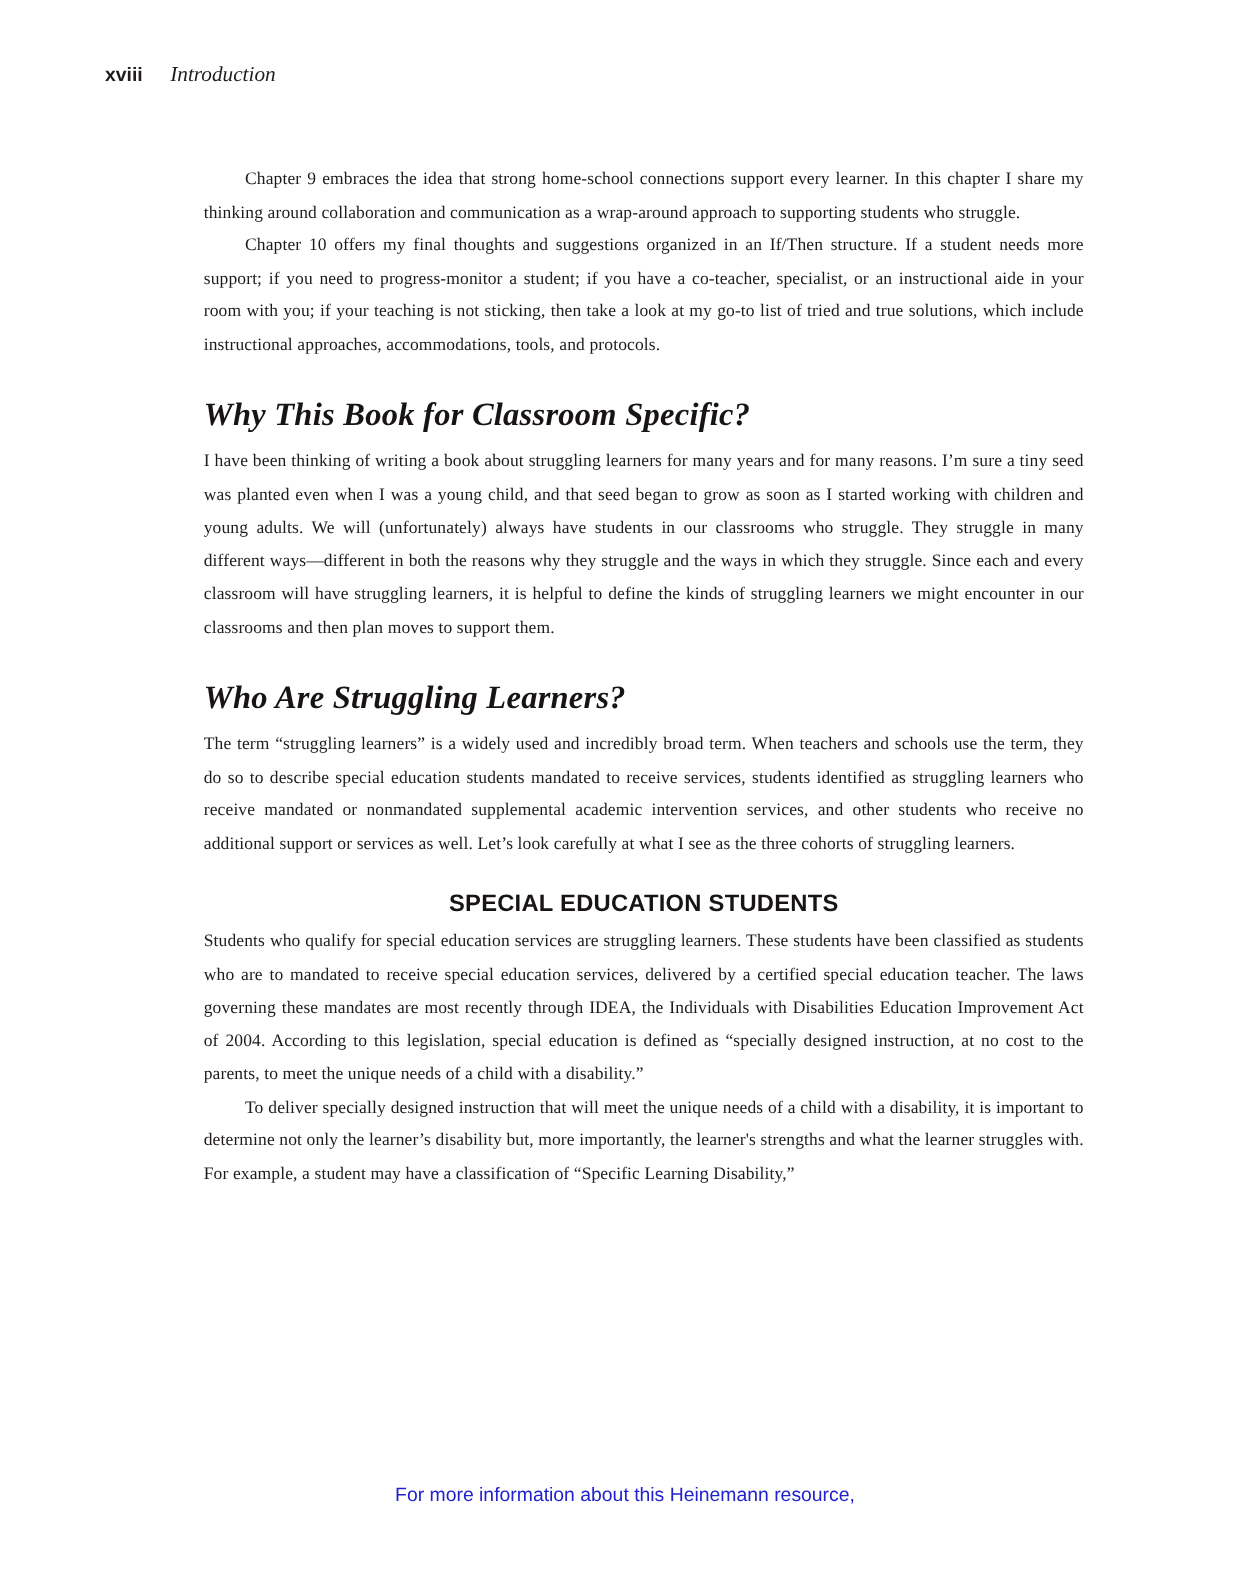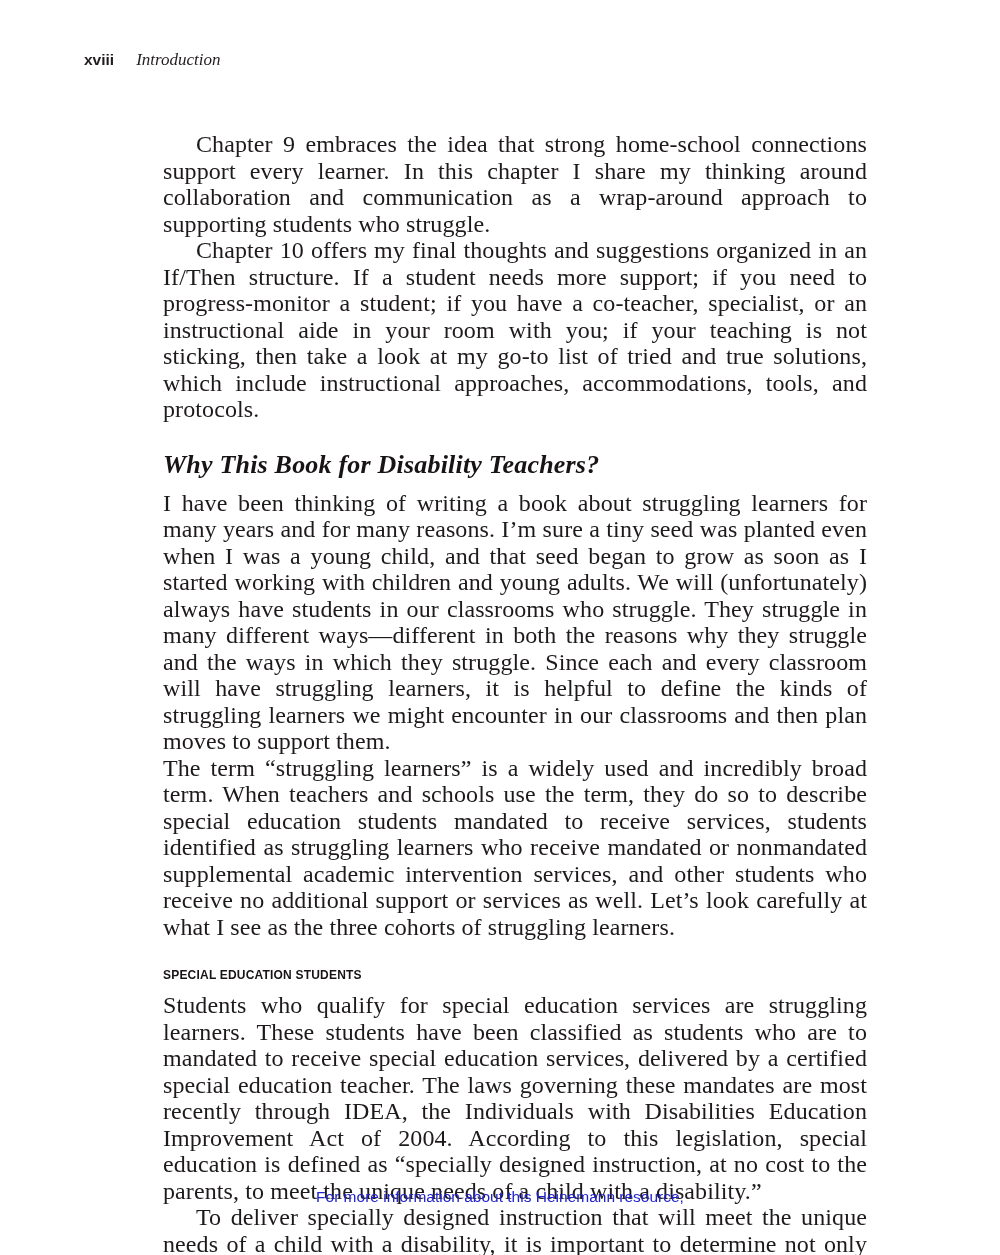--- a/index.html
+++ b/index.html
@@ -32,44 +32,45 @@
     color: #211d1e;
   }
   .body-col {
     position: absolute;
     left: 163px;
     top: 131px;
     width: 704px;
   }
   p.body-para {
     margin: 0;
-    font-size: 24px;
+    font-size: 14px;
     line-height: 26.5px;
     text-align: justify;
     letter-spacing: 0.1px;
   }
   p.body-para.indent { text-indent: 33px; }
   .inline-italic { }
   h2.section-heading {
     margin: 26px 0 9px 0;
     font-size: 26px;
     line-height: 32px;
     font-weight: bold;
     font-style: italic;
     color: #181415;
     letter-spacing: 0.2px;
   }
   h3.sub-heading {
     margin: 24px 0 6px 0;
     font-family: "Liberation Sans", "DejaVu Sans", sans-serif;
-    font-size: 12px;
+    font-size: 19px;
     line-height: 22px;
     font-weight: bold;
     color: #181415;
     letter-spacing: 0.2px;
+    text-align: center;
   }
   .footer-note {
     position: absolute;
     left: 0;
     top: 1186px;
     width: 100%;
     text-align: center;
     font-family: Liberation Sans, sans-serif;
     font-size: 15.5px;
     line-height: 21px;
@@ -84,24 +85,25 @@
   <div class="running-head">
     <span class="folio">xviii</span><span class="running-title">Introduction</span>
   </div>
 
   <div class="body-col">
 
     <p class="body-para indent">Chapter 9 embraces the idea that strong home-school connections support every learner. In this chapter I share my thinking around collaboration and communication as a wrap-around approach to supporting students who struggle.</p>
 
     <p class="body-para indent"><span>Chapter 10 offers my final thoughts and suggestions organized in an </span><span class="inline-italic">If/Then</span><span> structure. If a student needs more support; if you need to progress-monitor a student; if you have a co-teacher, specialist, or an instructional aide in your room with you; if your teaching is not sticking, then take a look at my go-to list of tried and true solutions, which include instructional approaches, accommodations, tools, and protocols.</span></p>
 
-    <h2 class="section-heading">Why This Book for Disability Teachers?</h2>
+    <h2 class="section-heading">Why This Book for Classroom Specific?</h2>
 
     <p class="body-para">I have been thinking of writing a book about struggling learners for many years and for many reasons. I’m sure a tiny seed was planted even when I was a young child, and that seed began to grow as soon as I started working with children and young adults. We will (unfortunately) always have students in our classrooms who struggle. They struggle in many different ways—different in both the reasons why they struggle and the ways in which they struggle. Since each and every classroom will have struggling learners, it is helpful to define the kinds of struggling learners we might encounter in our classrooms and then plan moves to support them.</p>
 
+    <h2 class="section-heading">Who Are Struggling Learners?</h2>
 
     <p class="body-para">The term “struggling learners” is a widely used and incredibly broad term. When teachers and schools use the term, they do so to describe special education students mandated to receive services, students identified as struggling learners who receive mandated or nonmandated supplemental academic intervention services, and other students who receive no additional support or services as well. Let’s look carefully at what I see as the three cohorts of struggling learners.</p>
 
     <h3 class="sub-heading">SPECIAL EDUCATION STUDENTS</h3>
 
     <p class="body-para">Students who qualify for special education services are struggling learners. These students have been classified as students who are to mandated to receive special education services, delivered by a certified special education teacher. The laws governing these mandates are most recently through IDEA, the Individuals with Disabilities Education Improvement Act of 2004. According to this legislation, special education is defined as “specially designed instruction, at no cost to the parents, to meet the unique needs of a child with a disability.”</p>
 
     <p class="body-para indent">To deliver specially designed instruction that will meet the unique needs of a child with a disability, it is important to determine not only the learner’s disability but, more importantly, the learner's strengths and what the learner struggles with. For example, a student may have a classification of “Specific Learning Disability,”</p>
 
   </div>

